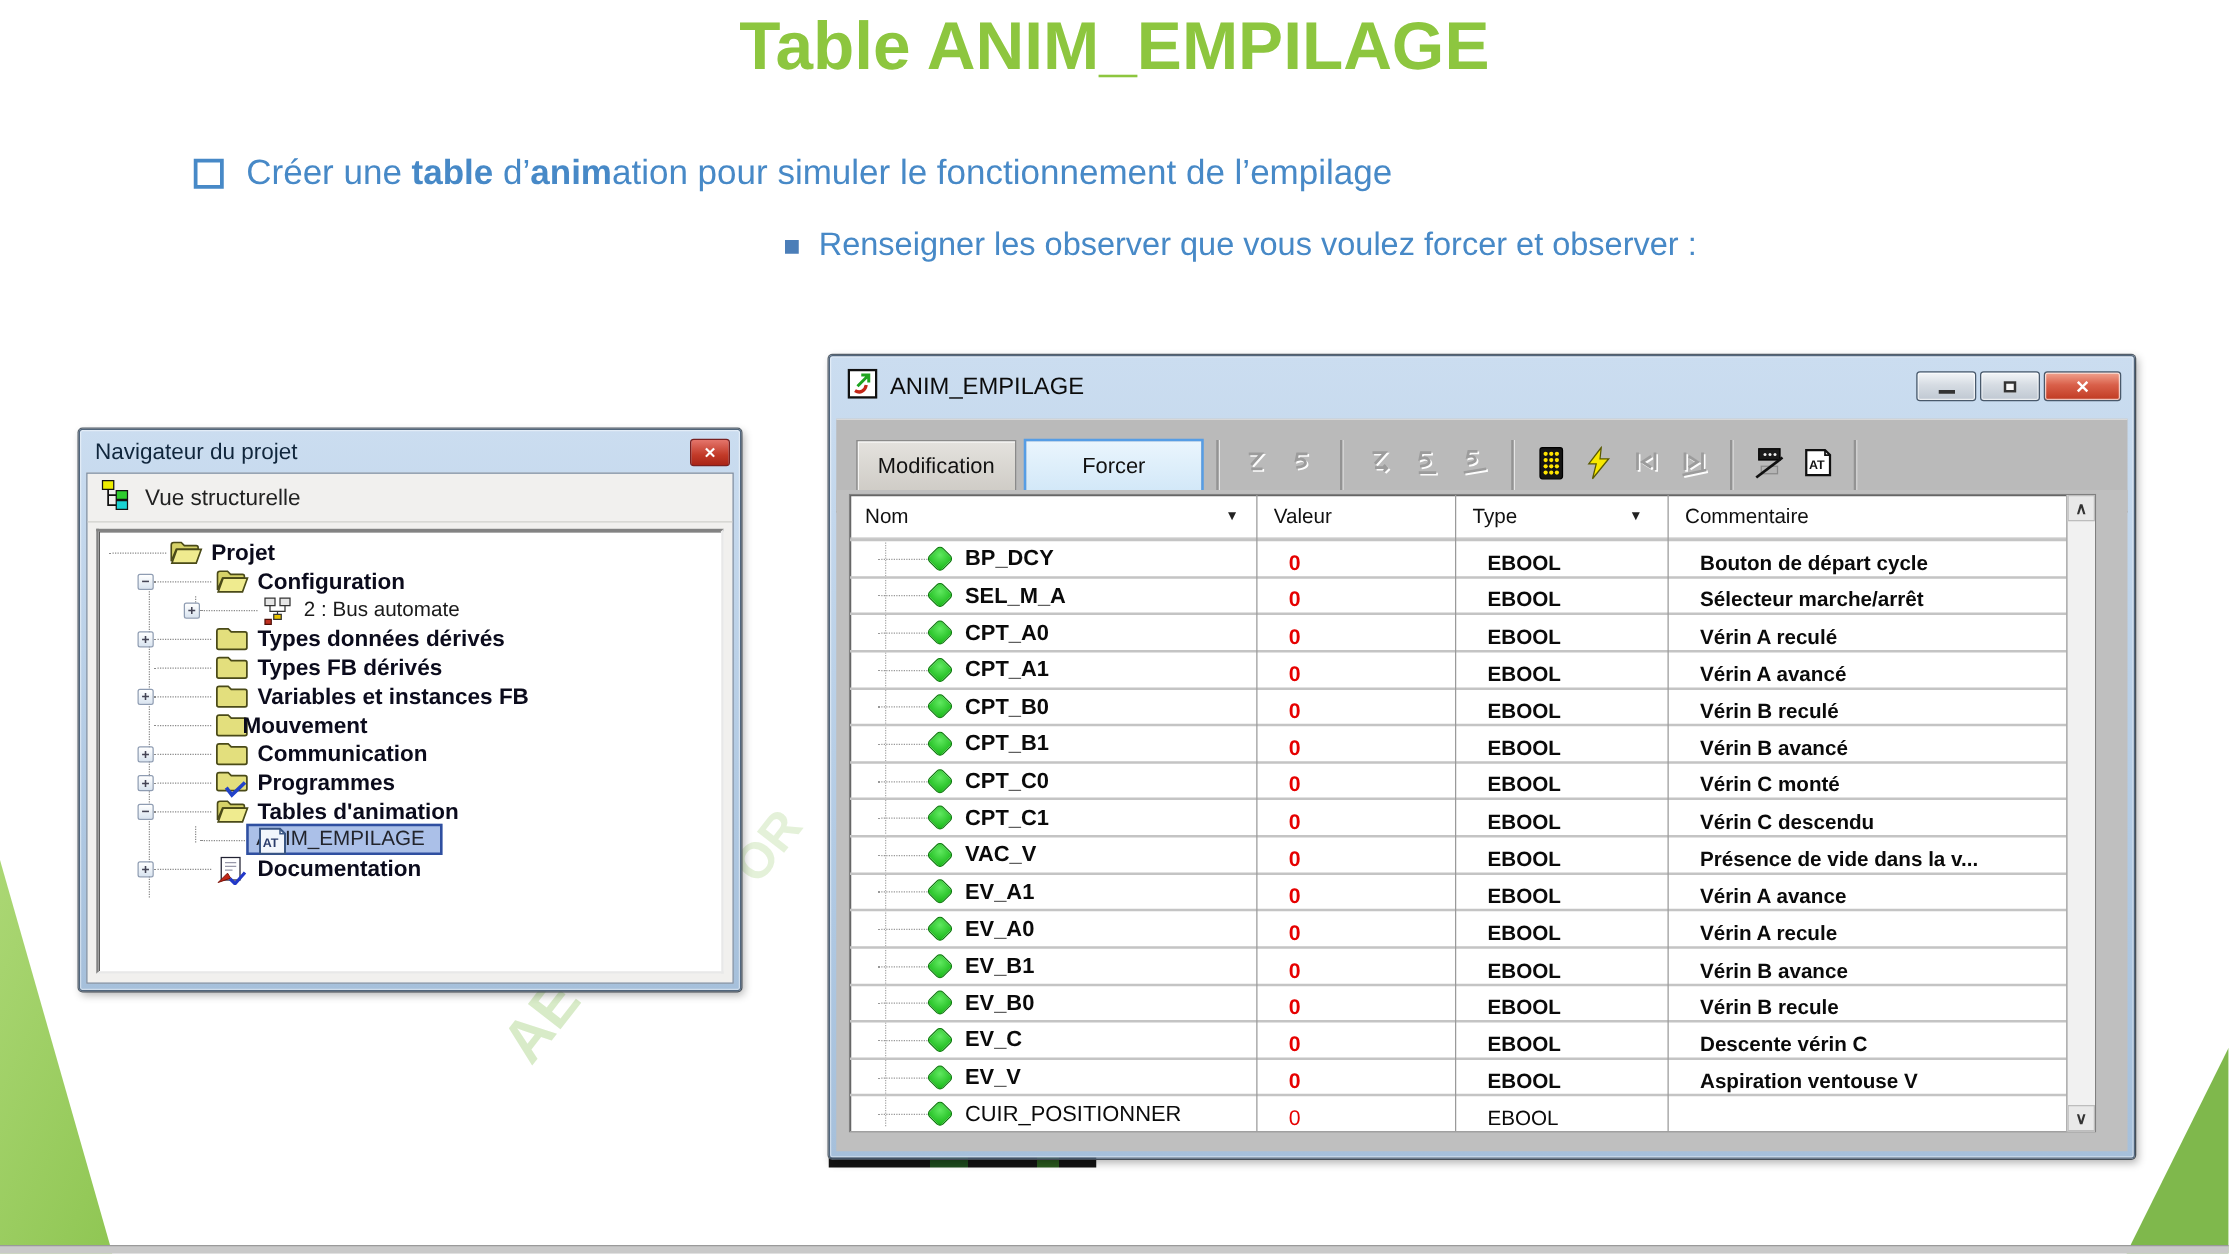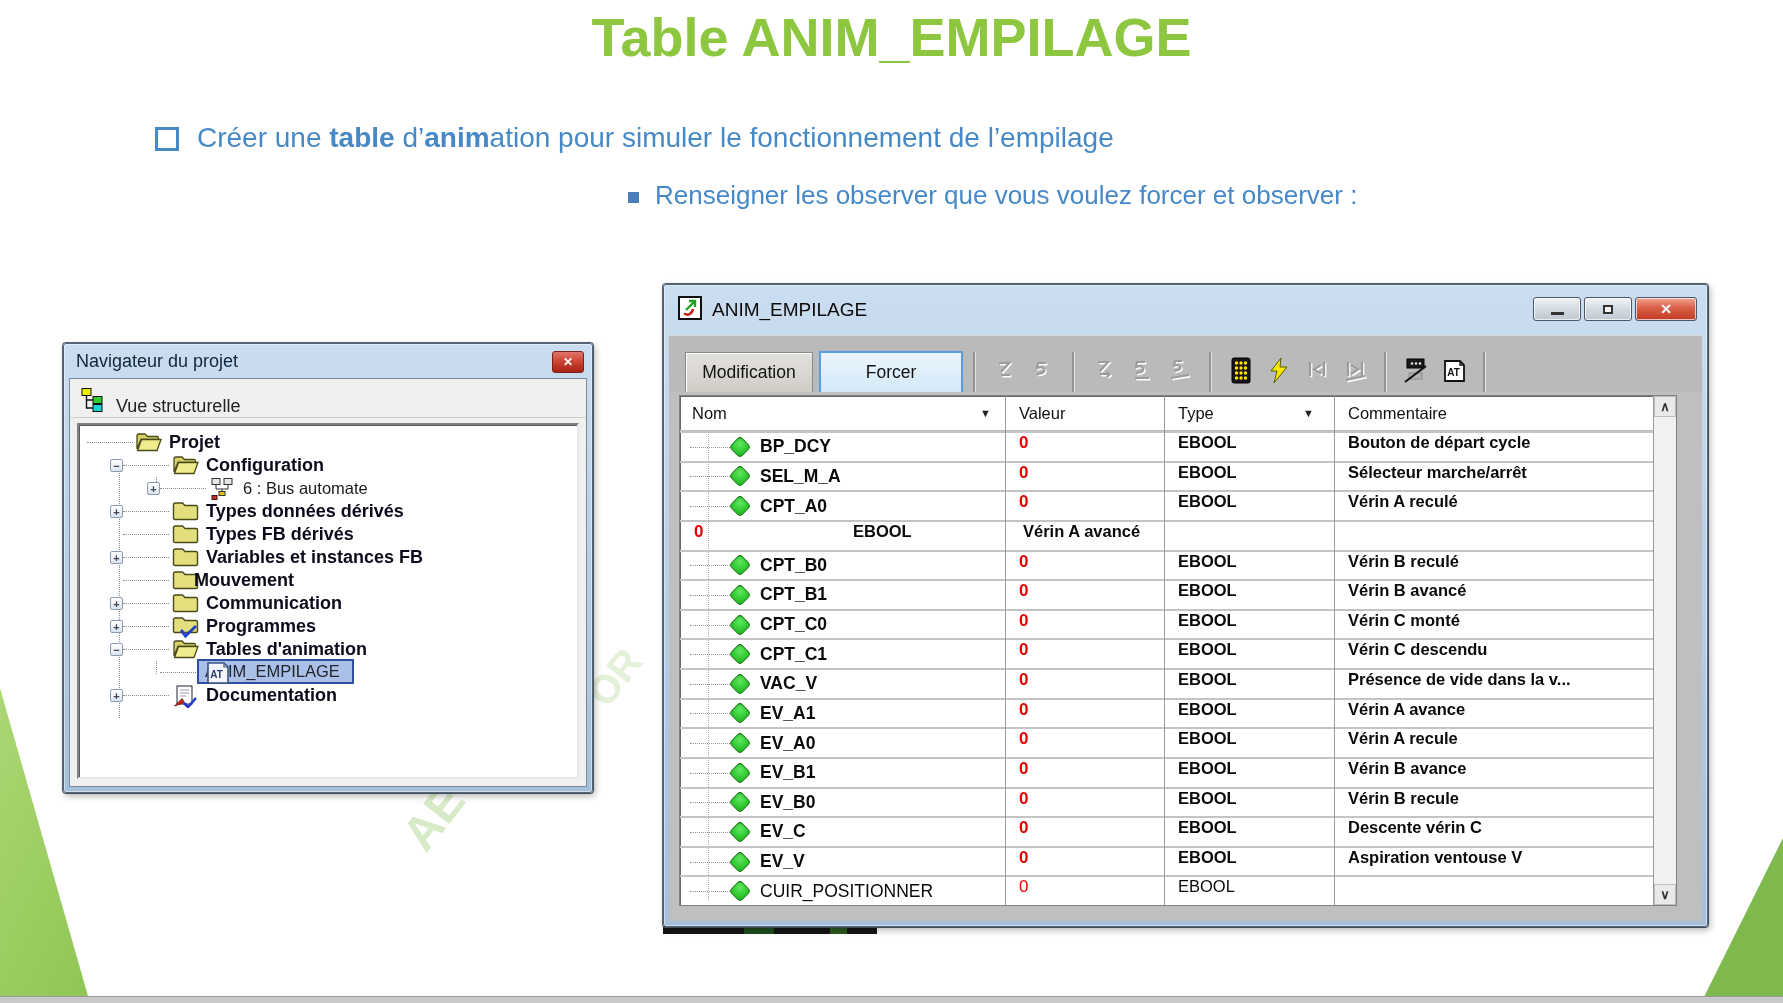--- a/index.html
+++ b/index.html
@@ -34,21 +34,21 @@
   .titlebar{position:absolute;left:0;right:0;top:0;display:flex;align-items:center;}
   .title-text{color:#10263C;white-space:nowrap;}
 
   
   #nav-win{left:63px;top:343px;width:528px;height:448px;}
   #nav-win .titlebar{height:34px;padding-left:12px;font-size:18px;}
   .nav-close{position:absolute;right:8px;top:7px;width:30px;height:20px;border:1px solid #7A2020;border-radius:3px;
     background:linear-gradient(180deg,#E4756B,#C23A28 60%,#A92517);color:#fff;font-size:12px;font-weight:bold;
     display:flex;align-items:center;justify-content:center;line-height:0;}
   .nav-client{position:absolute;left:5px;right:5px;top:34px;bottom:5px;background:#F1F0EE;border:1px solid #7A8BA0;}
-  .vue-bar{height:38px;display:flex;align-items:flex-end;gap:12px;padding-left:10px;font-size:18px;color:#222;
+  .vue-bar{height:38px;display:flex;align-items:center;gap:12px;padding-left:10px;font-size:18px;color:#222;
     border-bottom:1px solid #CFCFCB;}
   .tree-panel{position:absolute;left:7px;right:7px;top:44px;bottom:7px;background:#fff;
     border-top:2px solid #828282;border-left:2px solid #828282;border-right:2px solid #E8E8E8;border-bottom:2px solid #E8E8E8;
     box-shadow:inset 1px 1px 0 #5B5B5B;padding-top:6px;overflow:hidden;}
   .tree-row{position:relative;height:23px;}
   .tree-row .lbl{position:absolute;top:0;font-size:18px;font-weight:bold;color:#0B0B1C;white-space:nowrap;line-height:23px;}
   .tree-row.normal .lbl{font-weight:normal;font-size:16.5px;color:#1A1A1A;}
   .tree-row .icon{position:absolute;top:0px;line-height:0;}
   .expander{position:absolute;top:5px;width:13px;height:13px;border:1px solid #8E9CB2;border-radius:2px;
     background:linear-gradient(180deg,#FFF,#D9E4F0);color:#445;font-size:11px;font-weight:bold;
@@ -78,21 +78,21 @@
   .btn-forcer{width:140px;margin-left:6px;background:linear-gradient(180deg,#EAF5FD,#D2E8F8);border:2px solid #569DE5;}
   .tb-sep{width:2px;height:42px;margin:0 10px;background:#939393;border-right:1px solid #E4E4E4;}
   .tb-ico{width:38px;height:38px;display:flex;align-items:center;justify-content:center;}
   .client{position:absolute;left:5px;right:5px;top:107px;bottom:5px;background:#BFBFBF;}
   .anim-table{position:absolute;left:10px;top:3px;width:996px;height:509px;background:#fff;
     border:1px solid #808080;box-shadow:inset 1px 1px 0 #666;display:flex;flex-direction:column;}
   .thead{display:flex;height:34px;align-items:center;font-size:16.5px;color:#111;border-bottom:1px solid #BDBDBD;flex:none;}
   .hc{position:relative;height:100%;display:flex;align-items:center;padding-left:12px;box-sizing:border-box;}
   .hc .sort{position:absolute;right:14px;font-size:11px;color:#222;}
   .tbody{flex:1;display:flex;flex-direction:column;position:relative;}
-  .trow{flex:1;display:flex;align-items:flex-start;border-top:2px solid #C4C4C4;position:relative;}
+  .trow{flex:1;display:flex;align-items:flex-end;border-top:2px solid #C4C4C4;position:relative;padding-left:12px;}
   .trow:first-child{border-top:none;}
   .c-name{width:325px;position:relative;height:100%;display:flex;align-items:center;}
   .c-val{width:159px;padding-left:14px;box-sizing:border-box;}
   .c-type{width:170px;padding-left:14px;box-sizing:border-box;}
   .c-com{flex:1;padding-left:14px;padding-right:26px;box-sizing:border-box;white-space:nowrap;overflow:hidden;}
   .trow .c-name .nm{margin-left:80px;font-size:17.5px;font-weight:bold;color:#0A0A0A;white-space:nowrap;}
   .trow .c-val{font-size:17px;font-weight:bold;color:#E60000;}
   .trow .c-type,.trow .c-com{font-size:16.5px;font-weight:bold;color:#0A0A0A;}
   .trow.normal .nm,.trow.normal .c-val,.trow.normal .c-type,.trow.normal .c-com{font-weight:normal;}
   .trow.valblack .c-val{color:#111;}
@@ -167,21 +167,21 @@
         <div class="tree-row normal">
           <span class="dots" style="left: 81px; width: 46px;"></span>
           <span class="expander" style="left: 68px;">+</span>
           <span class="icon" style="position: absolute; left: 130px;"><svg width="26" height="24" viewBox="0 0 26 24">
               <rect x="3" y="1.5" width="8" height="6" fill="#E6E6E6" stroke="#333"></rect>
               <rect x="15" y="1.5" width="8" height="6" fill="#E6E6E6" stroke="#333"></rect>
               <path d="M7 7.5 V12 H19 V7.5 M13 12 V15" fill="none" stroke="#333"></path>
               <rect x="10" y="14.5" width="6" height="4" fill="#E8C400" stroke="#333"></rect>
               <rect x="3" y="18.5" width="5" height="4" fill="#C03020" stroke="#501008"></rect>
             </svg></span>
-          <span class="lbl" style="left: 164px;">6 : Bus automate</span>
+          <span class="lbl" style="left: 164px;">2 : Bus automate</span>
         </div>
         <div class="tree-row">
           <span class="dots" style="left: 44px; width: 46px;"></span>
           <span class="expander" style="left: 31px;">+</span>
           <span class="icon" style="position: absolute; left: 93px;"><svg width="27" height="21" viewBox="0 0 27 21">
               <path d="M1.5 5 q0-2 2-2 h7 l2.5 2.5 H24 q1.5 0 1.5 1.5 V18 q0 1.5-1.5 1.5 H3 q-1.5 0-1.5-1.5 Z" fill="#E3DF7D" stroke="#4A4A18" stroke-width="1.4"></path>
             </svg></span>
           <span class="lbl" style="left: 127px;">Types données dérivés</span>
         </div>
         <div class="tree-row">
@@ -416,20 +416,25 @@
               <span class="rowdots"></span>
               <span class="led"></span>
               <span class="nm">CPT_A0</span>
             </div>
             <div class="c-val">0</div>
             <div class="c-type">EBOOL</div>
             <div class="c-com">Vérin A reculé</div>
             <div style="width: 22px; height: 100%;"></div>
           </div>
           <div class="trow">
+            <div class="c-name">
+              <span class="rowdots"></span>
+              <span class="led"></span>
+              <span class="nm">CPT_A1</span>
+            </div>
             <div class="c-val">0</div>
             <div class="c-type">EBOOL</div>
             <div class="c-com">Vérin A avancé</div>
             <div style="width: 22px; height: 100%;"></div>
           </div>
           <div class="trow">
             <div class="c-name">
               <span class="rowdots"></span>
               <span class="led"></span>
               <span class="nm">CPT_B0</span>

